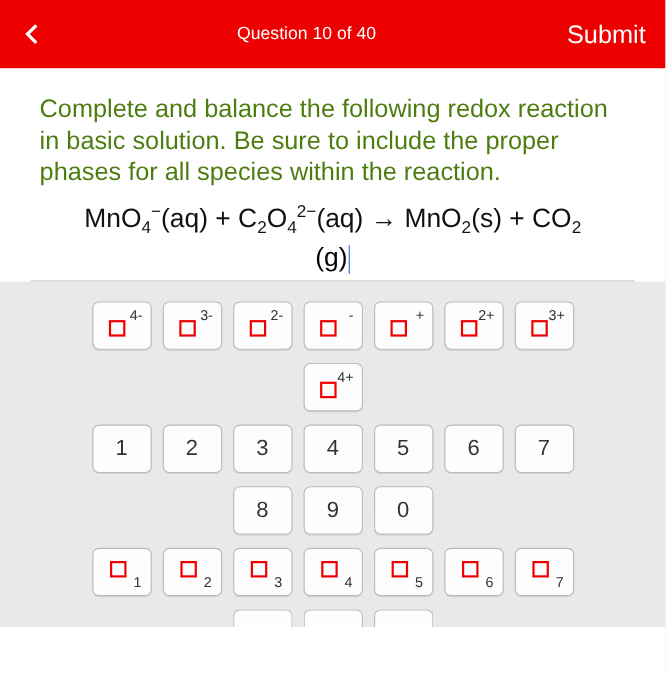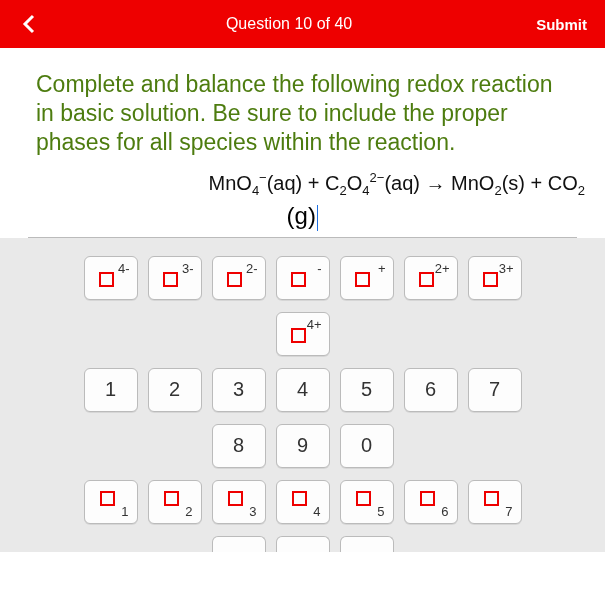--- a/index.html
+++ b/index.html
@@ -6,44 +6,44 @@
   body {
     font-family: Arial, Helvetica, sans-serif;
     width: 605px;
     height: 613px;
     overflow: hidden;
     background: #fff;
   }
   .header {
     background: #ee0000;
     color: #fff;
-    height: 48px;
+    height: 62px;
     display: flex;
     align-items: center;
     justify-content: space-between;
     padding: 0 18px;
   }
   .back-chevron {
     width: 24px; height: 24px;
     stroke: #fff; stroke-width: 3; fill: none;
     cursor: pointer;
   }
   .header-title { font-size: 16px; font-weight: 500; }
-  .submit { font-size: 15px; font-weight: 700; cursor: pointer; }
+  .submit { font-size: 23px; font-weight: 400; cursor: pointer; }
   .prompt {
     padding: 22px 36px 10px 36px;
     color: #4d7c0f;
     font-size: 23px;
     line-height: 1.25;
   }
   .equation {
     padding: 4px 20px 0 20px;
-    font-size: 20px;
+    font-size: 24px;
     color: #111;
-    text-align: right;
+    text-align: center;
     white-space: nowrap;
   }
   .equation-line2 {
     text-align: center;
     font-size: 24px;
     padding-top: 4px;
     position: relative;
   }
   .cursor {
     display: inline-block;

